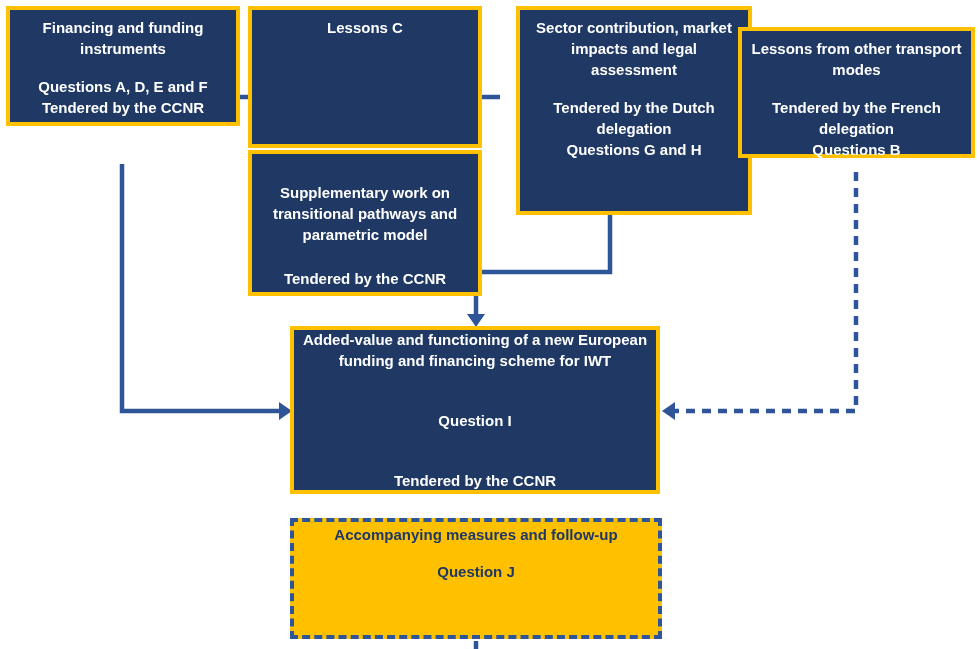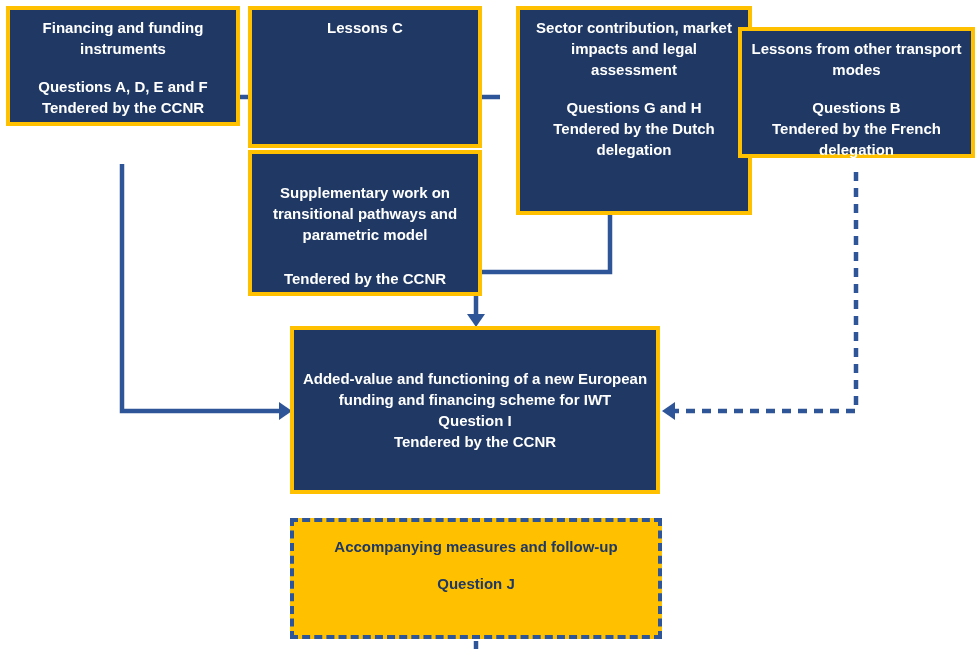--- a/index.html
+++ b/index.html
@@ -13,33 +13,33 @@
   .conn{fill:none;stroke:var(--connector);stroke-width:4.5;}
   .conn.dashed{stroke-dasharray:9 7;}
   .ahead{fill:var(--connector);stroke:none;}
   .nbox{
     position:absolute;z-index:2;background:var(--box-fill);
     border:4px solid var(--box-border);color:var(--text);
     font-weight:700;font-size:15px;line-height:1.4;text-align:center;
     padding:7px 8px;
   }
   .nbox .t{margin-bottom:1.1em;}
-  .nbox.centered{display:flex;flex-direction:column;justify-content:center;}
+  .nbox.centered{display:flex;flex-direction:column;justify-content:center;gap:39px;}
   .nbox.centered .t{margin-bottom:0;}
   #box-financing{left:6px;top:6px;width:234px;height:120px;}
   #box-greening{left:248px;top:6px;width:234px;height:142px;}
   #box-supplementary{left:248px;top:150px;width:234px;height:146px;padding-top:28px;}
   #box-supplementary .t{margin-bottom:1.5em;}
   #box-sector{left:492px;top:6px;width:236px;height:209px;margin-left:24px;}
   #box-lessons{left:738px;top:27px;width:237px;height:131px;}
   #box-added{left:290px;top:326px;width:370px;height:168px;}
   #box-accompanying{
     left:290px;top:518px;width:372px;height:121px;
     background:var(--bottom-fill);border:4px dashed var(--connector);
-    color:var(--bottom-text);padding-top:14px;
+    color:var(--bottom-text);padding-top:2px;
   }
   #box-accompanying .t{margin-bottom:1.05em;}
   .misspelled{
     text-decoration-line:underline;text-decoration-style:wavy;
     text-decoration-color:#cc2222;text-decoration-thickness:1.5px;
     text-underline-offset:3px;
   }
 </style>
 </head>
 <body>
@@ -73,28 +73,28 @@
     <p>Lessons C</p>
   </div>
 
   <div class="nbox" id="box-supplementary">
     <p class="t">Supplementary work on transitional pathways and parametric model</p>
     <p>Tendered by the CCNR</p>
   </div>
 
   <div class="nbox" id="box-sector">
     <p class="t">Sector contribution, market impacts and legal assessment</p>
+    <p>Tendered by the Dutch delegation</p>
     <p>Questions G and H</p>
-    <p>Tendered by the Dutch delegation</p>
   </div>
 
   <div class="nbox" id="box-lessons">
     <p class="t">Lessons from other transport modes</p>
+    <p>Tendered by the French delegation</p>
     <p>Questions B</p>
-    <p>Tendered by the French delegation</p>
   </div>
 
   <div class="nbox centered" id="box-added">
     <p class="t">Added-value and functioning of a new European funding and financing scheme for IWT</p>
     <p>Question I</p>
     <p>Tendered by the CCNR</p>
   </div>
 
   <div class="nbox" id="box-accompanying">
     <p class="t">Accompanying measures and follow-up</p>

